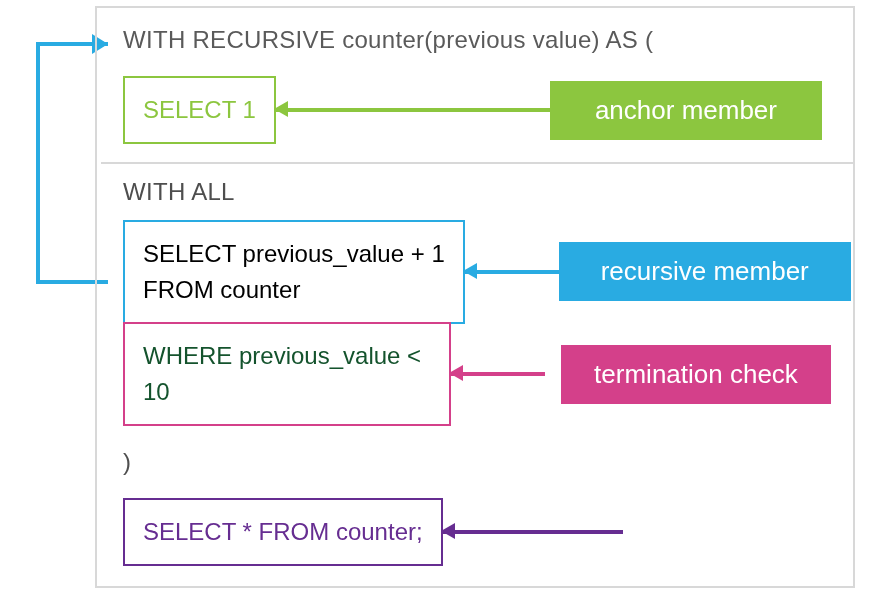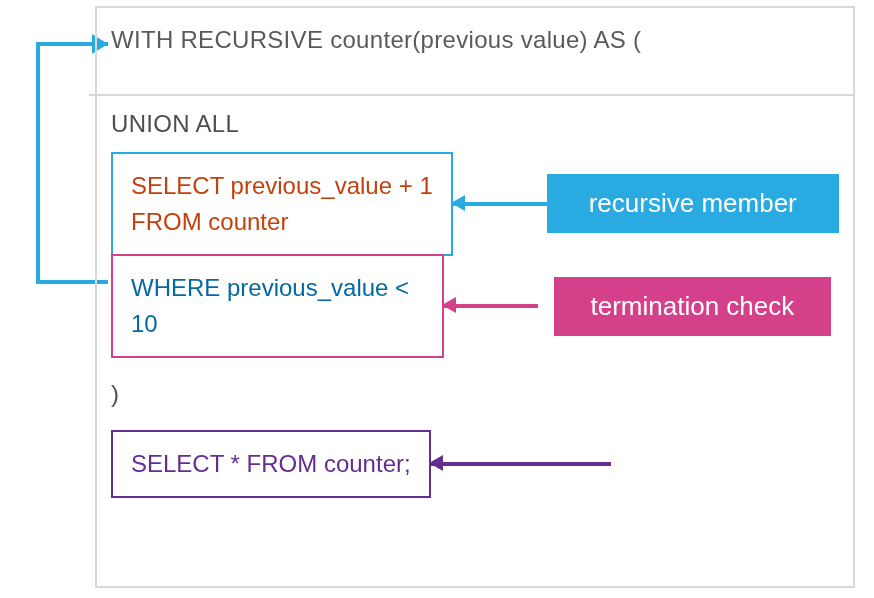--- a/index.html
+++ b/index.html
@@ -4,21 +4,21 @@
 <style>
   * { box-sizing: border-box; margin: 0; padding: 0; }
   html, body { width: 874px; height: 598px; font-family: "Segoe UI", Tahoma, sans-serif; background: #fff; }
   body { position: relative; overflow: hidden; }
 
   .container {
     position: absolute;
     left: 95px; top: 6px;
     width: 760px; height: 582px;
     border: 2px solid #d8d8d8;
-    padding: 18px 22px 18px 14px;
+    padding: 18px 22px 18px 26px;
   }
 
   .top-region {
     border-bottom: 2px solid #d8d8d8;
     margin: -18px -22px 0 -22px;
     padding: 18px 22px 18px 22px;
   }
 
   .row { display: flex; align-items: center; position: relative; }
 
@@ -26,22 +26,22 @@
   .code-text.dark { color: #4e4e4e; }
 
   .box {
     border: 2px solid;
     padding: 14px 18px;
     font-size: 24px;
     line-height: 1.5;
     display: inline-block;
   }
   .box-green  { border-color: #8cc63f; color: #8cc63f; }
-  .box-cyan   { border-color: #29abe2; color: #c2410c; }
-  .box-magenta{ border-color: #d4408a; color: #0369a1; }
+  .box-cyan   { border-color: #29abe2; color: #000000; }
+  .box-magenta{ border-color: #d4408a; color: #14532d; }
   .box-purple { border-color: #662d91; color: #662d91; }
 
   .label {
     color: #fff;
     font-size: 26px;
     padding: 14px 24px;
     text-align: center;
     white-space: nowrap;
   }
   .label-green   { background: #8cc63f; }
@@ -89,25 +89,30 @@
     <polygon points="90,0 90,20 106,10" fill="#29abe2" transform="translate(-16,0)"></polygon>
     <polygon points="90,10 74,2 74,18" fill="#29abe2"></polygon>
   </svg>
 </div>
 
 <div class="container">
 
   <div class="top-region">
     <div class="code-text">WITH RECURSIVE counter(previous value) AS (</div>
     <div class="spacer-lg"></div>
+    <div class="row">
+      <div class="box box-green">SELECT 1</div>
+      <div class="arrow-h line c-green" style="width:274px;"></div>
+      <div class="label label-green" style="width:272px;">anchor member</div>
+    </div>
   </div>
 
   <div class="spacer"></div>
 
-  <div class="code-text dark">UNION ALL</div>
+  <div class="code-text dark">WITH ALL</div>
 
   <div class="spacer"></div>
 
   <div class="row" style="align-items:flex-start;">
     <div class="box box-cyan" style="white-space:pre;">SELECT previous_value + 1
 FROM counter</div>
     <div style="display:flex;align-items:center;margin-top:22px;">
       <div class="arrow-h line c-cyan" style="width:94px;"></div>
       <div class="label label-cyan" style="width:292px;">recursive member</div>
     </div>

